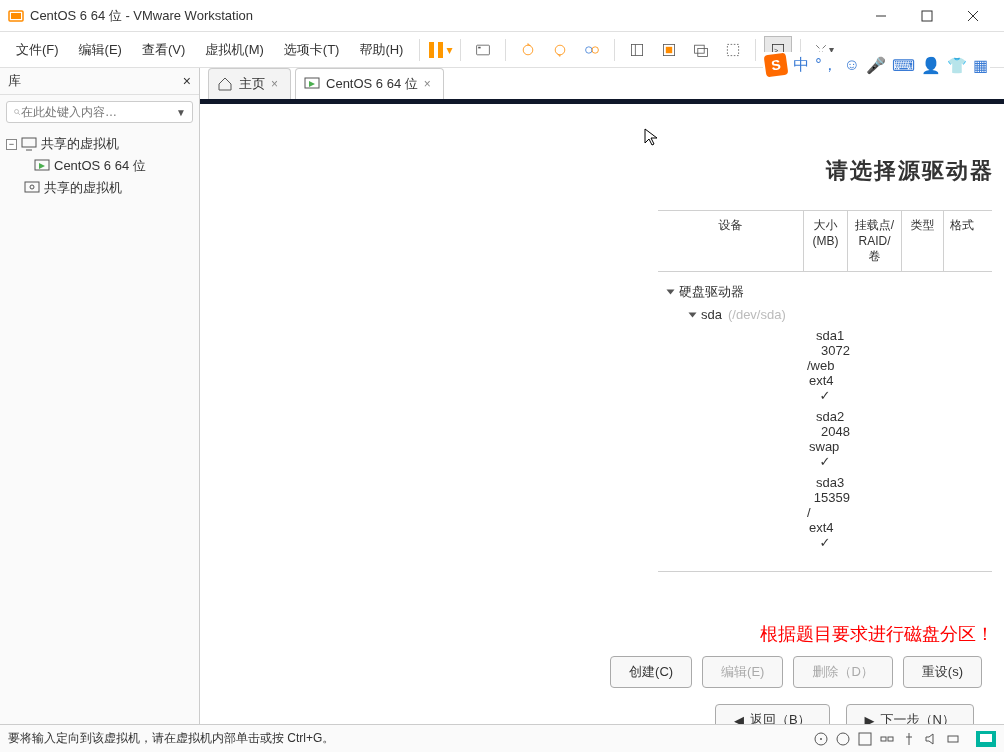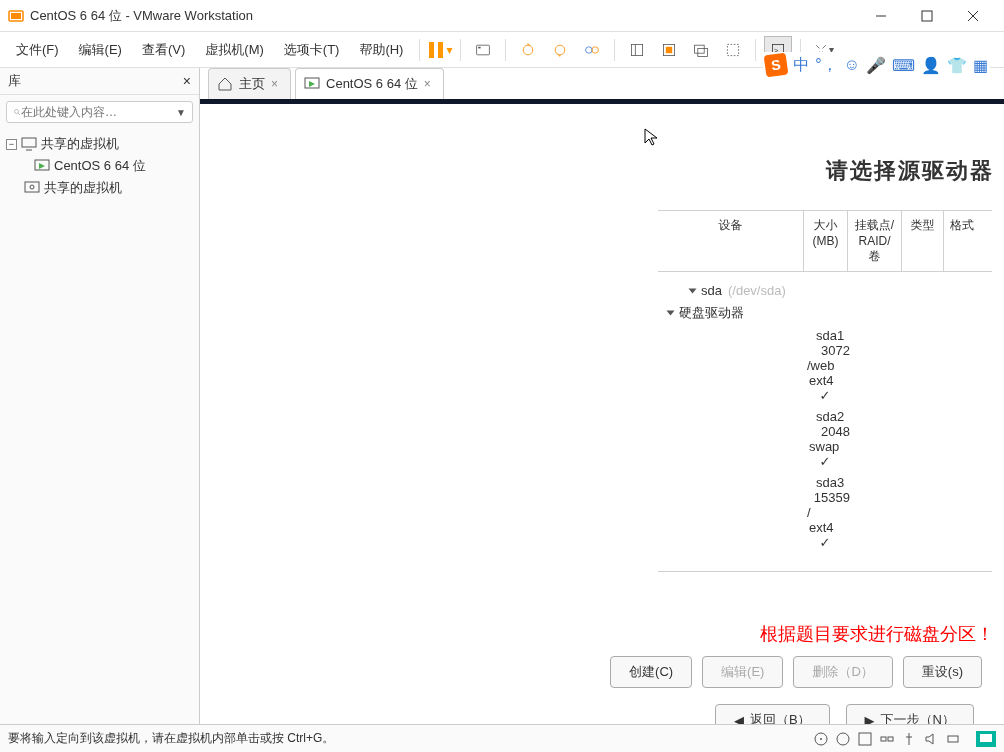--- a/index.html
+++ b/index.html
@@ -239,28 +239,28 @@
           <div class="col-dev">设备</div>
           <div class="col-size" style="white-space:pre-line">大小
 (MB)</div>
           <div class="col-mnt" style="white-space:pre-line">挂载点/
 RAID/卷</div>
           <div class="col-type">类型</div>
           <div class="col-fmt">格式</div>
           <div class="col-rest"></div>
         </div>
         <div class="tbl-body">
+          <div class="tbl-grp">
+              <span class="tri down"></span>
+              <span>硬盘驱动器</span>
+            </div>
           <div class="tbl-grp" style="padding-left:22px">
               <span class="tri down"></span>
               <span>sda</span> 
               <span style="color:#bbb">(/dev/sda)</span>
-            </div>
-          <div class="tbl-grp">
-              <span class="tri down"></span>
-              <span>硬盘驱动器</span>
             </div>
           <div class="tbl-row">
               <span class="c-dev">sda1</span>
               <span class="c-size">3072</span>
               <span class="c-mnt">/web</span>
               <span class="c-type">ext4</span>
               <span class="c-fmt">✓</span>
             </div>
           <div class="tbl-row">
               <span class="c-dev">sda2</span>

